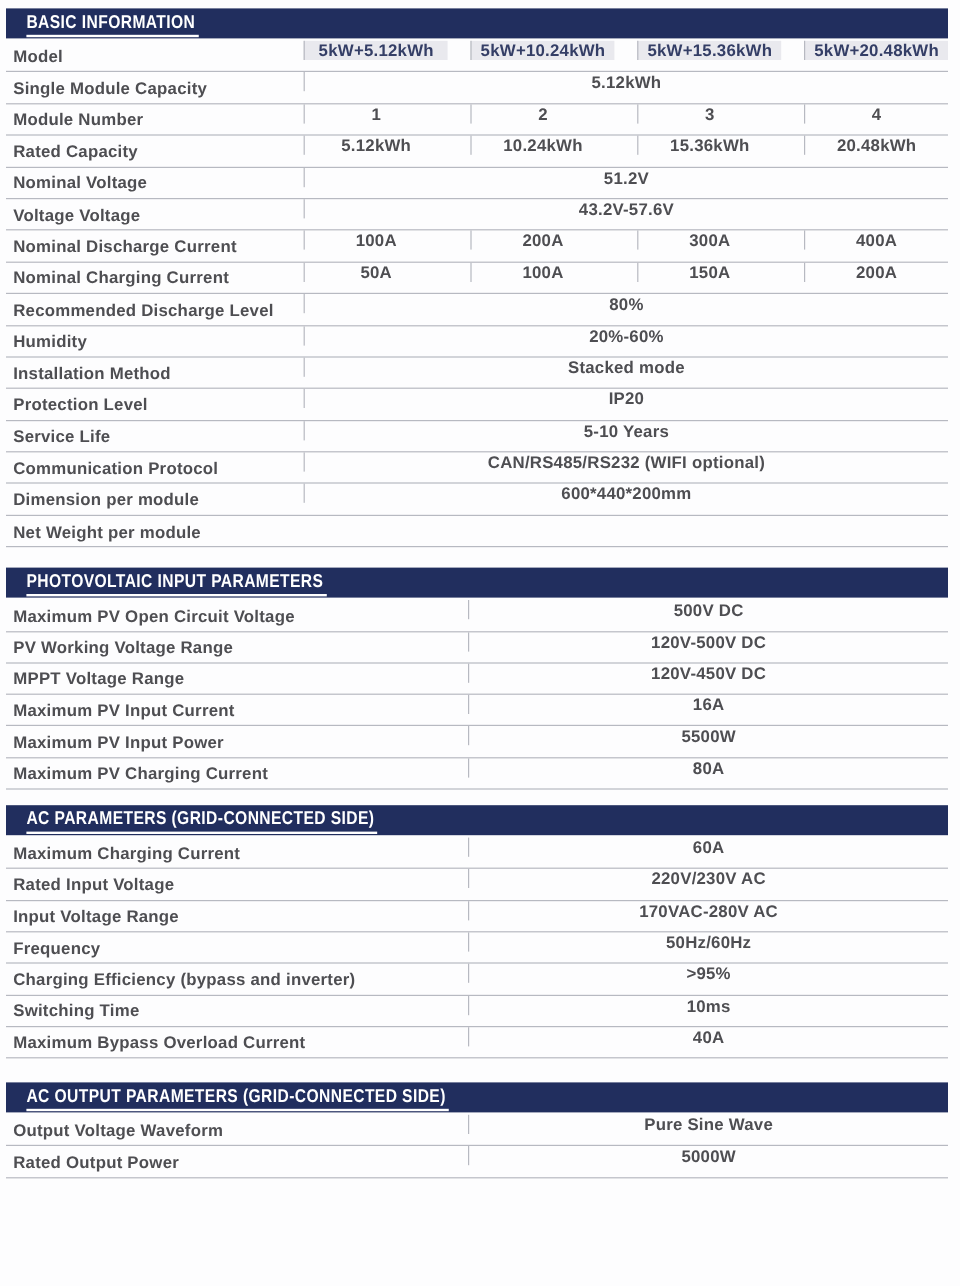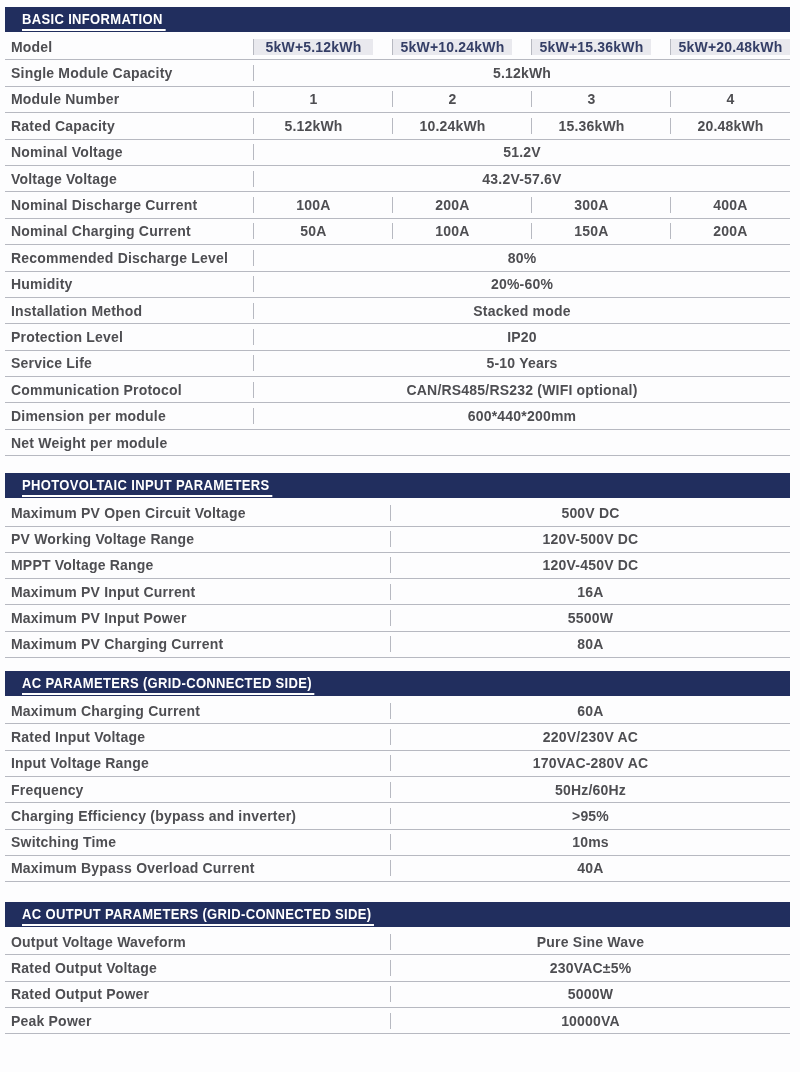--- a/index.html
+++ b/index.html
@@ -55,21 +55,21 @@
     font-size: 14px;
     color: #4e4e52;
     letter-spacing: 0.2px;
     box-sizing: border-box;
     overflow: hidden;
     white-space: nowrap;
   }
   .cell.label { padding-left: 6px; }
   .sec-basic .cell.label { width: 248px; }
   .sec-2col  .cell.label { width: 385px; }
-  .vals { flex: 1; display: flex; align-items: center; gap: 19px; }
+  .vals { flex: 1; display: flex; align-items: flex-start; gap: 19px; }
   .cell.value {
     flex: 1;
     justify-content: center;
     text-align: center;
     border-left: 1px solid #b7b9c1;
   }
   .row.header-row .cell.value {
     background: #e9e9ee;
     color: #343e66;
   }
@@ -290,32 +290,20 @@
         <span class="sec-title">AC OUTPUT PARAMETERS (GRID-CONNECTED SIDE)</span>
       </div>
       <div class="spec-table">
         <div class="row">
           <div class="cell label">Output Voltage Waveform</div>
           <div class="vals">
             <div class="cell value">Pure Sine Wave</div>
           </div>
         </div>
         <div class="row">
-          <div class="cell label">Rated Output Voltage</div>
-          <div class="vals">
-            <div class="cell value">230VAC±5%</div>
-          </div>
-        </div>
-        <div class="row">
           <div class="cell label">Rated Output Power</div>
           <div class="vals">
             <div class="cell value">5000W</div>
-          </div>
-        </div>
-        <div class="row">
-          <div class="cell label">Peak Power</div>
-          <div class="vals">
-            <div class="cell value">10000VA</div>
           </div>
         </div>
       </div>
     </div>
   </div>
 
 </body></html>

